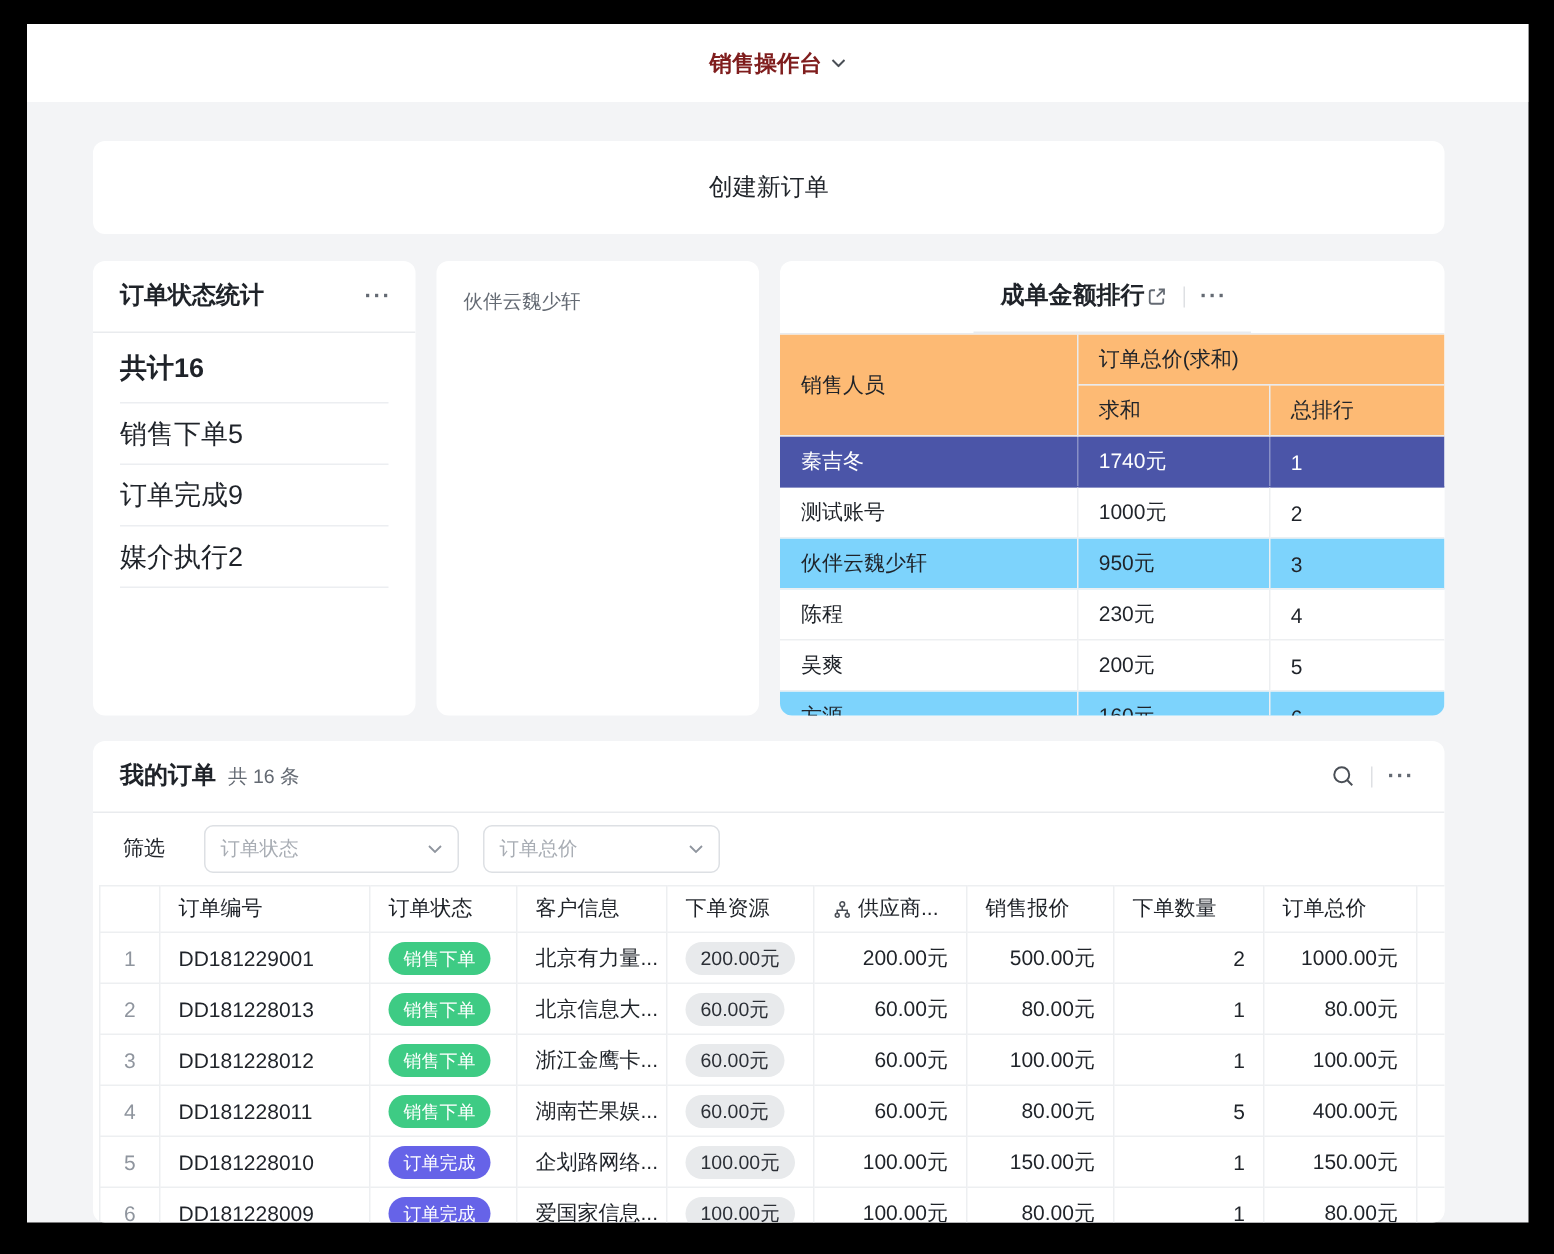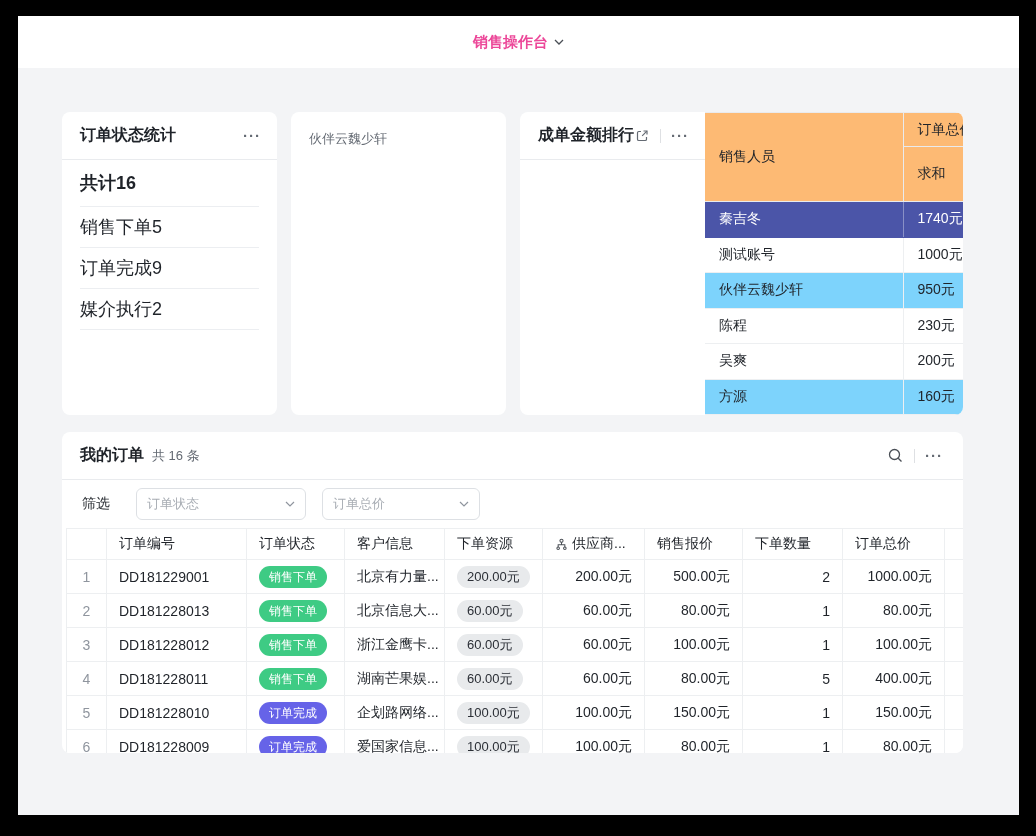--- a/index.html
+++ b/index.html
@@ -6,21 +6,21 @@
   body{
     width:1036px;height:836px;overflow:hidden;background:#000;
     font-family:"Liberation Sans","DejaVu Sans",sans-serif;
     -webkit-font-smoothing:antialiased;
   }
   .app{position:absolute;left:18px;top:16px;width:1001px;height:799px;background:#f3f4f6;overflow:hidden;}
 
   
   .topbar{height:52px;background:#fff;position:relative;display:flex;align-items:center;justify-content:center;}
   .title-wrap{display:flex;align-items:center;gap:6px;cursor:pointer;}
-  .title-wrap .t{font-size:15px;font-weight:600;color:#ec4899;}
+  .title-wrap .t{font-size:15px;font-weight:600;color:#7f1d1d;}
   .topbar-right{position:absolute;right:16px;top:0;height:100%;display:flex;align-items:center;gap:5px;color:#585e66;font-size:13px;cursor:pointer;}
 
   .page{padding:26px 56px 0 44px;}
   .card{background:#fff;border-radius:8px;}
 
   .create-card{height:62px;display:flex;align-items:center;justify-content:center;font-size:16px;font-weight:500;color:#1f2329;cursor:pointer;}
 
   .cards-row{display:flex;gap:14px;margin-top:18px;height:303px;}
   .card-head{height:47px;display:flex;align-items:center;padding:0 16px 0 18px;border-bottom:1px solid #e9ebee;flex:0 0 auto;}
   .card-title{font-size:16px;font-weight:700;color:#1f2329;}
@@ -34,21 +34,21 @@
   .status-rows{padding:0 18px;}
   .status-row{height:40px;display:flex;align-items:center;font-size:18px;color:#1f2329;border-bottom:1px solid #eceef1;}
   .status-row.total{height:46px;font-weight:700;}
 
   
   .amount-card{width:215px;padding:18px;box-sizing:border-box;}
   .amount-label{font-size:13px;color:#646a73;}
   .amount-value{font-size:36px;font-weight:700;color:#1f2329;margin-top:8px;letter-spacing:-.5px;}
 
   
-  .ranking-card{flex:1;overflow:hidden;display:flex;flex-direction:row;}
+  .ranking-card{flex:1;overflow:hidden;display:flex;flex-direction:column;align-items:center;}
   table.rank{width:100%;border-collapse:collapse;table-layout:fixed;font-size:14px;color:#1f2329;}
   .rank th{background:#fdba74;font-weight:400;text-align:left;padding:0 14px;height:33px;border:1px solid #e9ebee;color:#1f2329;}
   .rank td{height:33px;padding:0 14px;border-bottom:1px solid #edeff1;border-right:1px solid #edeff1;background:#fff;}
   .rank th:first-child,.rank td:first-child{border-left:none;}
   .rank th:last-child,.rank td:last-child{border-right:none;}
   .rank tbody tr:nth-child(3n) td{background:#7dd3fc;}
   .rank tbody tr.hl td{background:#4b55a8;color:#fff;border-right-color:rgba(255,255,255,.35);border-bottom-color:#4b55a8;}
 
   
   .orders-card{margin-top:17px;height:321px;overflow:hidden;}
@@ -84,20 +84,23 @@
       <span>
         <svg width="10" height="6" viewBox="0 0 10 6">
             <path d="M1 1l4 4 4-4" fill="none" stroke="#4a4f56" stroke-width="1.3"></path>
           </svg>
       </span>
     </div>
   </div>
 
   <div class="page">
 
+    <div class="card create-card">
+      <span>创建新订单</span>
+    </div>
 
     <div class="cards-row">
 
       <div class="card status-card">
         <div class="card-head">
           <span class="card-title">订单状态统计</span>
           <span class="head-spacer"></span>
           <span class="more">···</span>
         </div>
         <div class="status-rows">

